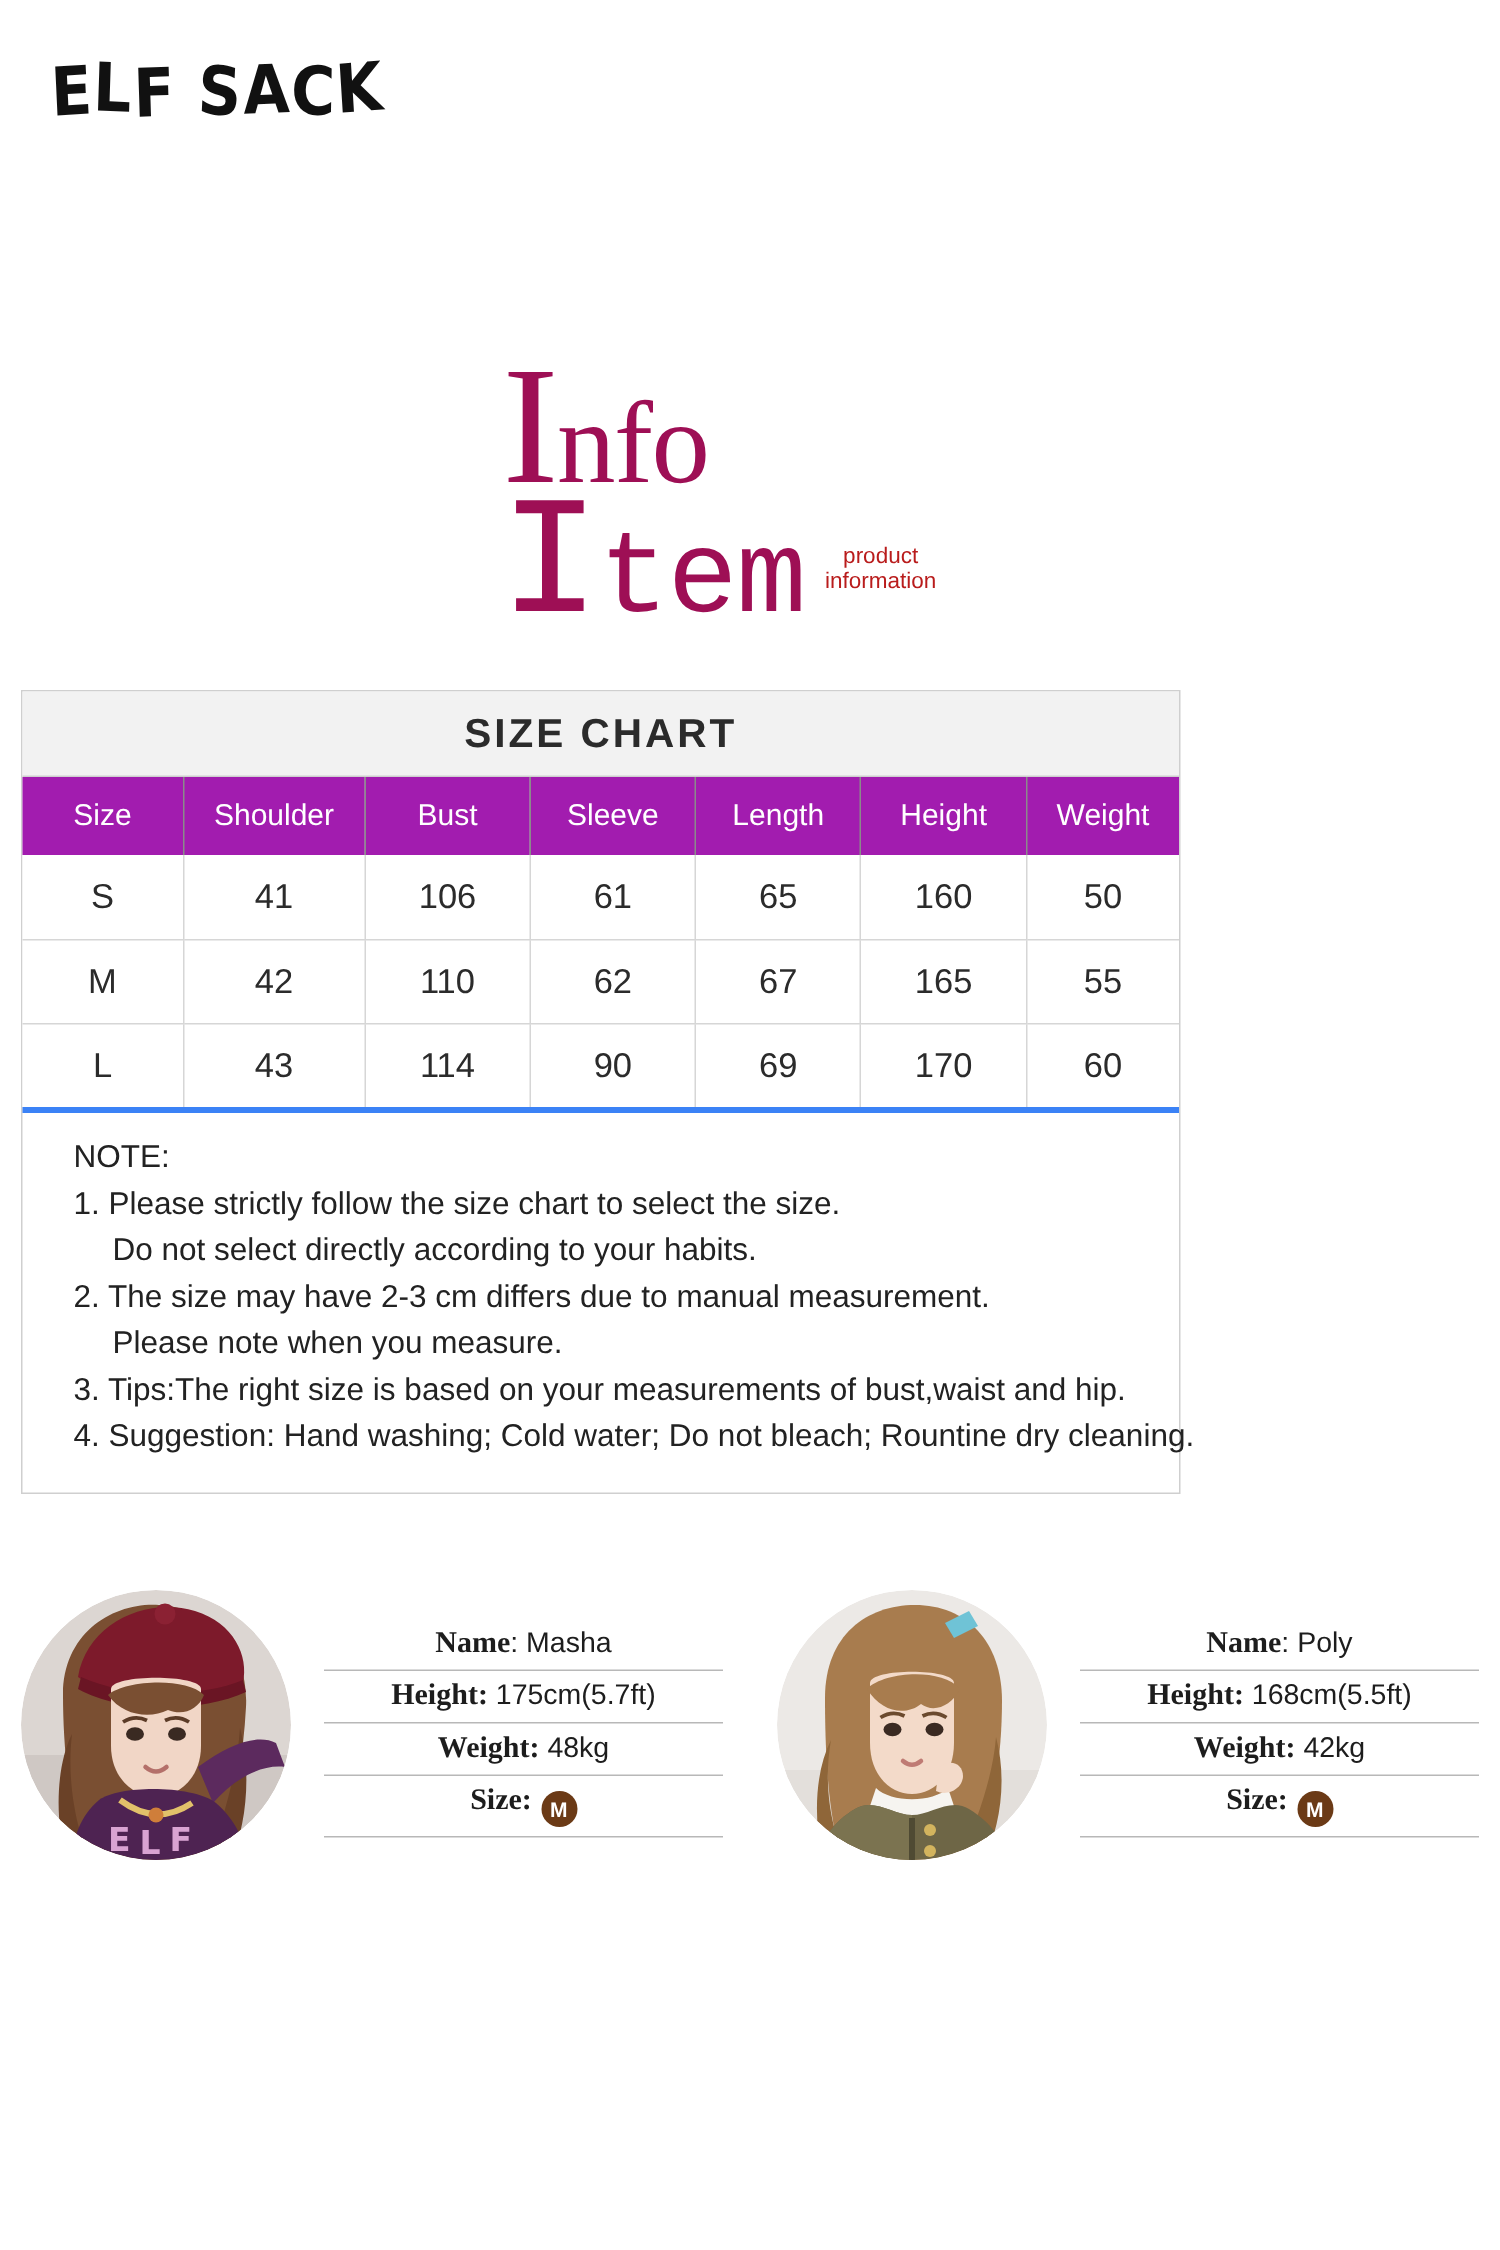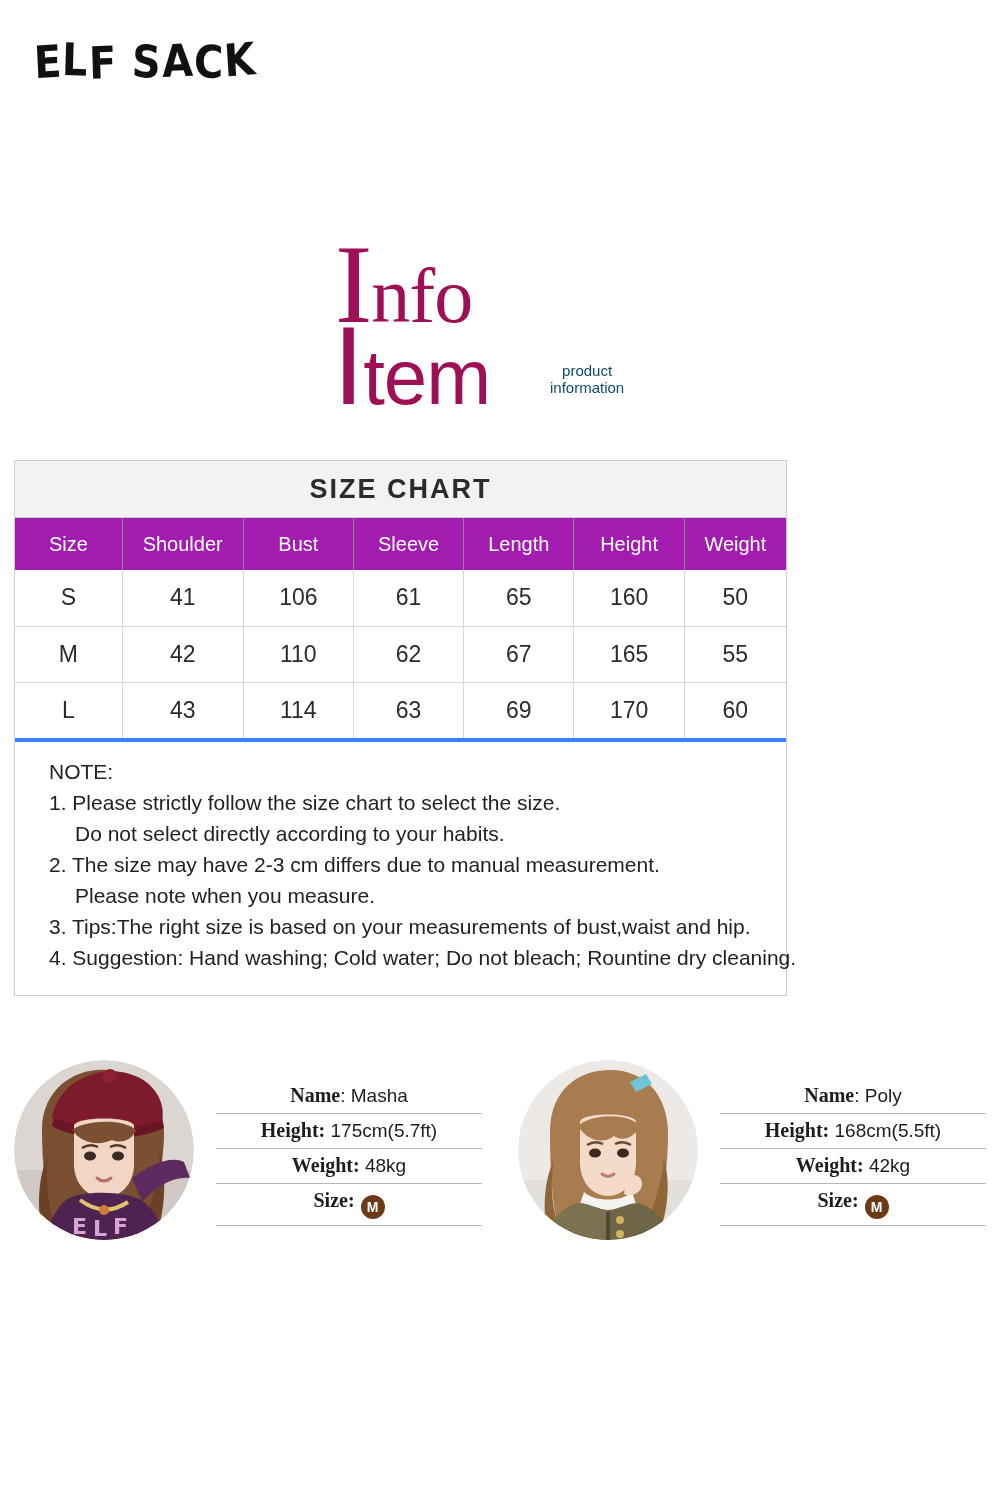--- a/index.html
+++ b/index.html
@@ -58,38 +58,38 @@
     color: #9e0f55;
     letter-spacing: -1px;
     white-space: nowrap;
   }
   .hd-info .cap {
     font-size: 112px;
     line-height: 0.7;
   }
   .hd-item {
     position: absolute;
-    left: -2px; top: 112px;
-    font-family: Liberation Sans, sans-serif;
+    left: -2px; top: 124px;
+    font-family: Liberation Mono, monospace;
     font-size: 78px;
     color: #9e0f55;
     letter-spacing: -1px;
     white-space: nowrap;
   }
   .hd-item .cap {
     font-size: 112px;
     line-height: 0.7;
   }
   .hd-sub {
     position: absolute;
     left: 215px; top: 148px;
     font-family: "Liberation Sans", sans-serif;
     font-size: 15px;
     line-height: 1.12;
-    color: #0c4a6e;
+    color: #b91c1c;
     white-space: nowrap;
   }
 
   
   .chart-wrap {
     position: absolute;
     left: 14px; top: 460px;
     width: 773px;
     border: 1px solid #cfcfcf;
     background: #fff;
@@ -265,21 +265,21 @@
           <td>110</td>
           <td>62</td>
           <td>67</td>
           <td>165</td>
           <td>55</td>
         </tr>
         <tr>
           <td>L</td>
           <td>43</td>
           <td>114</td>
-          <td>63</td>
+          <td>90</td>
           <td>69</td>
           <td>170</td>
           <td>60</td>
         </tr>
       </tbody>
     </table>
 
     <div class="note">
       <div class="note-title">NOTE:</div>
       <div class="note-line">1. Please strictly follow the size chart to select the size.</div>

